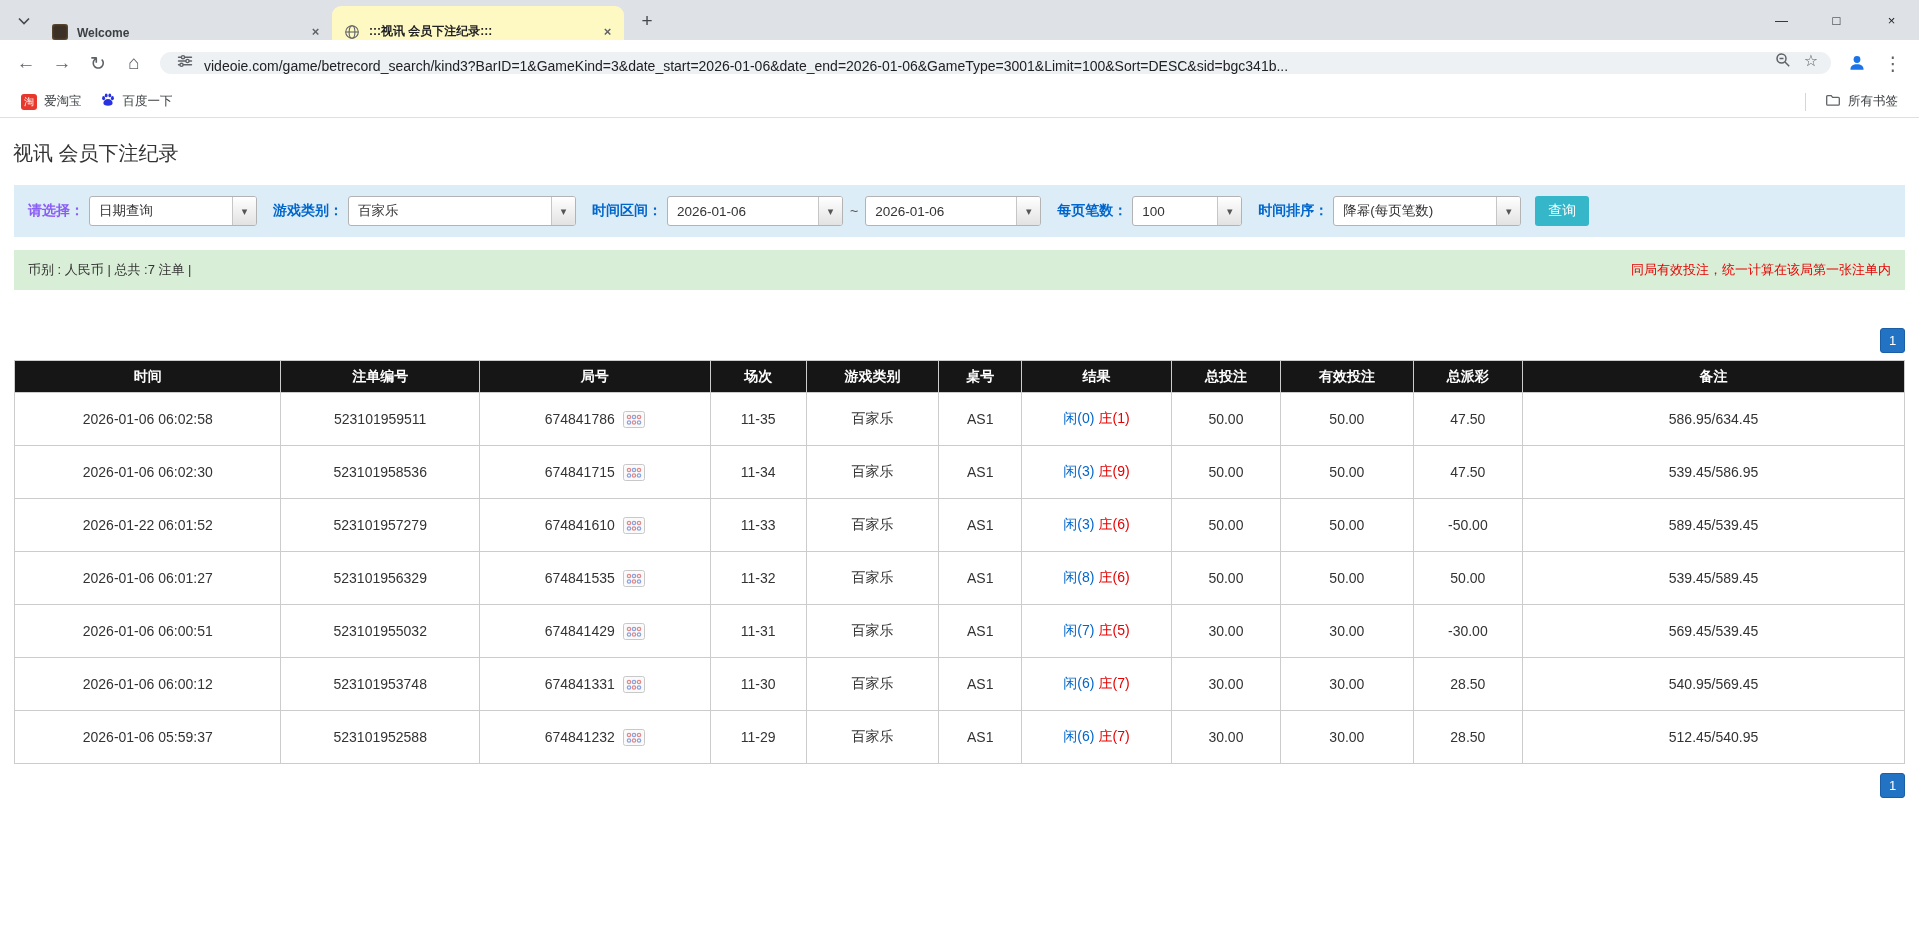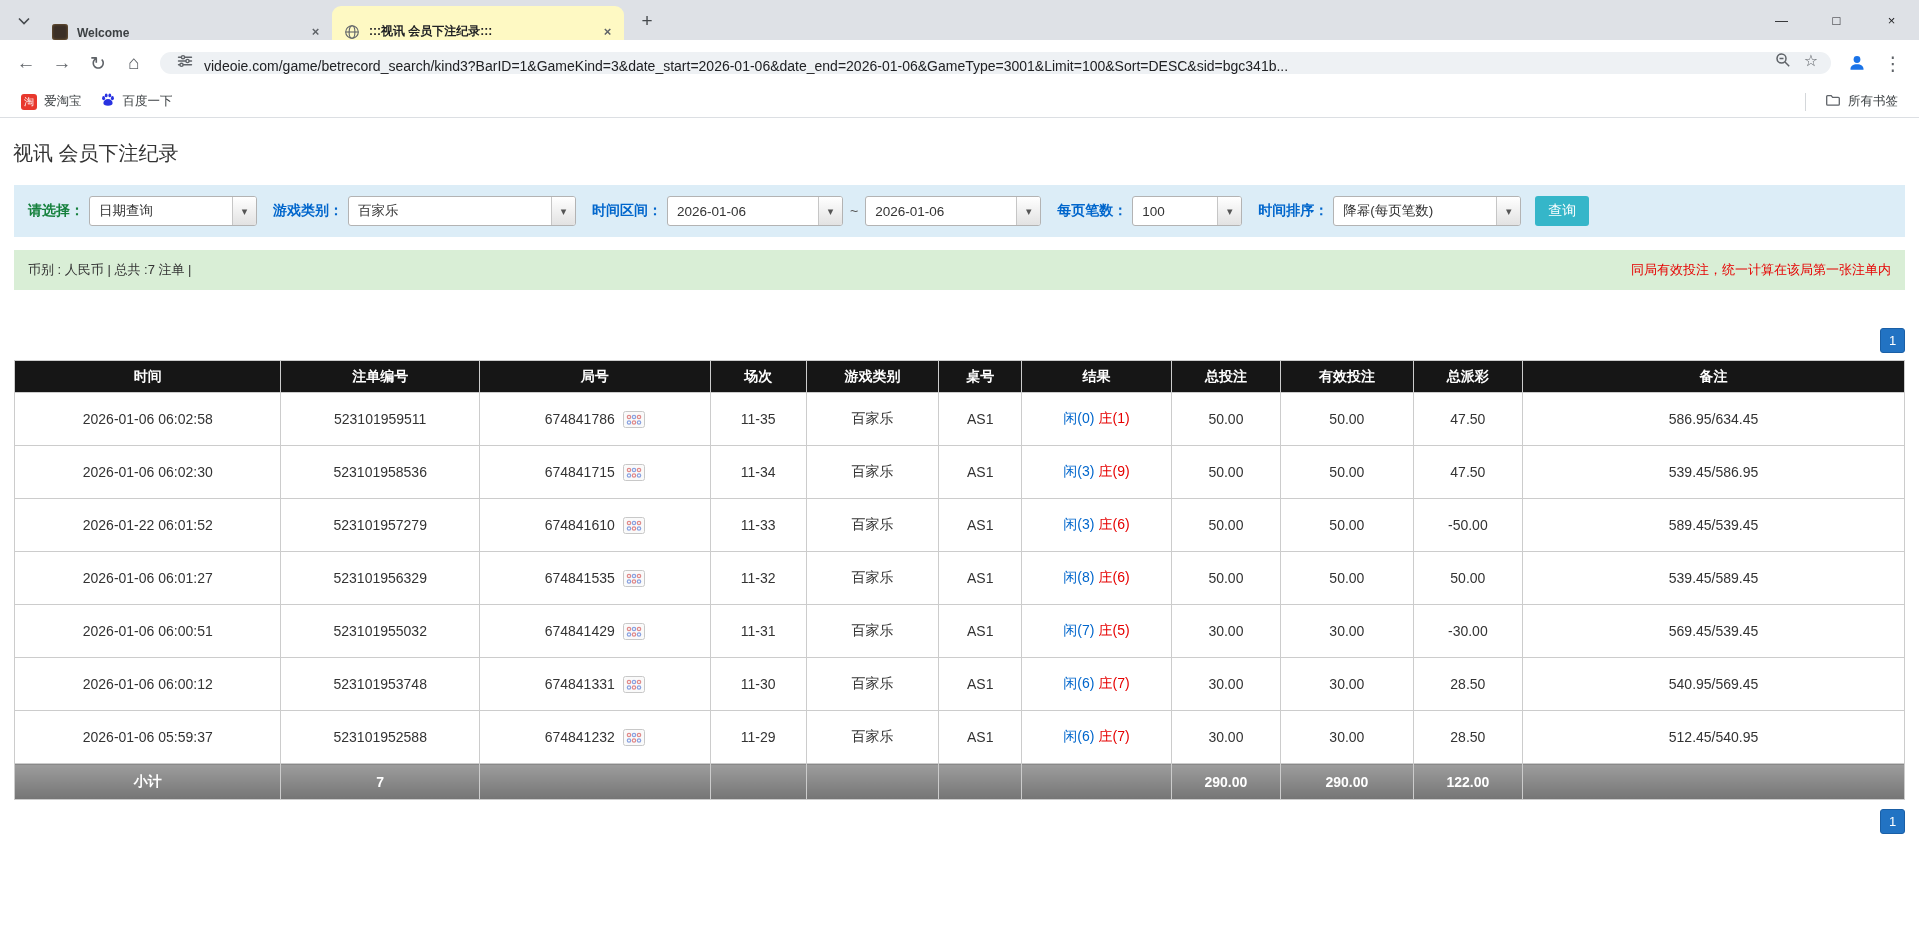--- a/index.html
+++ b/index.html
@@ -30,21 +30,21 @@
   .bm-item { display:flex; align-items:center; gap:7px; padding:4px 9px; border-radius:8px; cursor:pointer; }
   .bm-ico-taobao { width:16px; height:16px; background:#e8382d; border-radius:3px; color:#fff; font-size:10px; display:flex; align-items:center; justify-content:center; }
   .bm-spacer { flex:1; }
   .bm-divider { width:1px; height:18px; background:#d4d7da; margin:0 10px; }
 
   
   .page-title { font-size:20px; font-weight:400; color:#333; margin:22px 0 0 13px; }
 
   .filterbar { margin:18px 14px 0; background:#dcedf7; padding:11px 14px; display:flex; align-items:center; font-size:14px; }
   .flabel { color:var(--label-blue,#0066cc); font-weight:bold; margin:0 5px 0 16px; white-space:nowrap; }
-  .flabel.first { margin-left:0; color:#15803d; }
+  .flabel.first { margin-left:0; color:#8b5cf6; }
   .combo { display:inline-flex; align-items:stretch; height:30px; background:#fff; border:1px solid #b3b3b3; border-radius:3px; overflow:hidden; flex:none; cursor:pointer; }
   .combo-text { flex:1; display:flex; align-items:center; padding:0 9px; font-size:13.5px; color:#333; white-space:nowrap; overflow:hidden; }
   .combo-btn { width:24px; border-left:1px solid #c6c6c6; background:linear-gradient(#ffffff,#e2e2e2); display:flex; align-items:center; justify-content:center; color:#555; font-size:11px; }
   .tilde { margin:0 7px; color:#555; }
   .btn-search { height:30px; padding:0 13px; margin-left:14px; background:var(--accent-teal,#35b6c9); color:#fff; border:none; border-radius:3px; font-size:14px; cursor:pointer; }
 
   .summarybar { margin:13px 14px 0; background:#d9eed6; padding:11px 14px; display:flex; justify-content:space-between; align-items:center; font-size:13px; color:#333;gap:40px; }
   .summary-right { color:var(--neg-red,#e60000); }
 
   .pager { display:flex; justify-content:flex-end; margin:38px 14px 7px; }
@@ -395,32 +395,19 @@
           <td>百家乐</td>
           <td>AS1</td>
           <td><span class="res-player">闲(6)</span><span class="res-banker">庄(7)</span></td>
           <td class="c-link">30.00</td>
           <td>30.00</td>
           <td class="">28.50</td>
           <td>512.45/540.95</td>
         </tr>
       </tbody>
     <tfoot id="table-foot">
-        <tr>
-          <td>小计</td>
-          <td>7</td>
-          <td></td>
-          <td></td>
-          <td></td>
-          <td></td>
-          <td></td>
-          <td>290.00</td>
-          <td>290.00</td>
-          <td>122.00</td>
-          <td></td>
-        </tr>
       </tfoot>
   </table>
 
   <div class="pager bottom">
     <button class="page-btn">1</button>
   </div>
 </div>
 
 </body></html>

